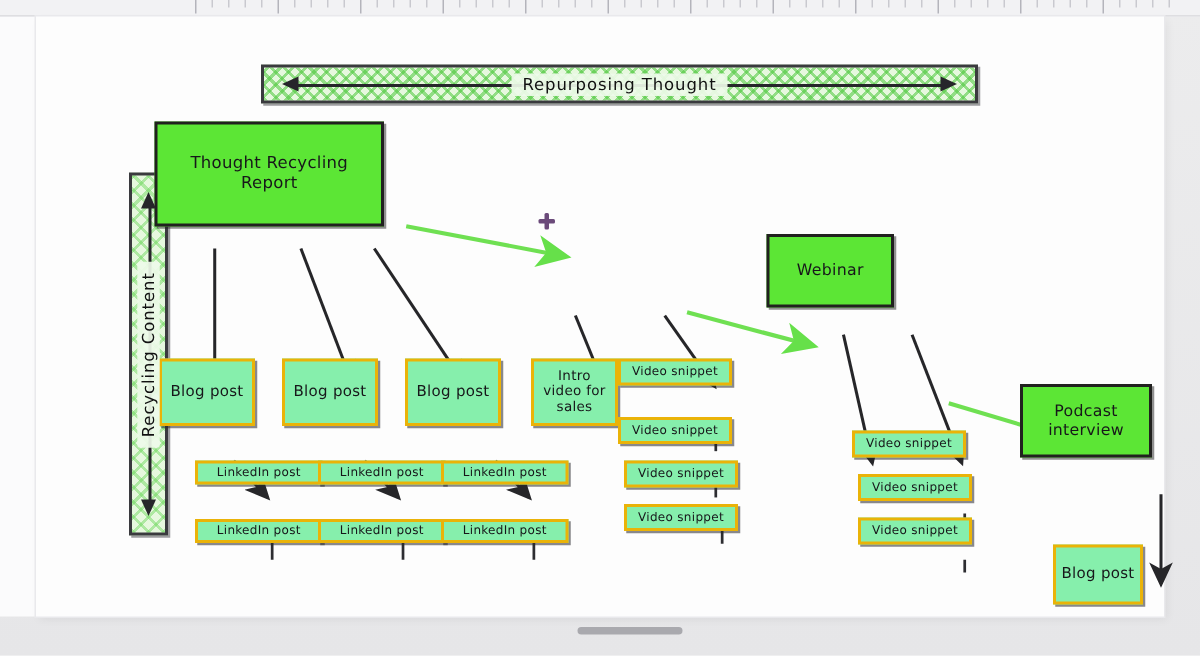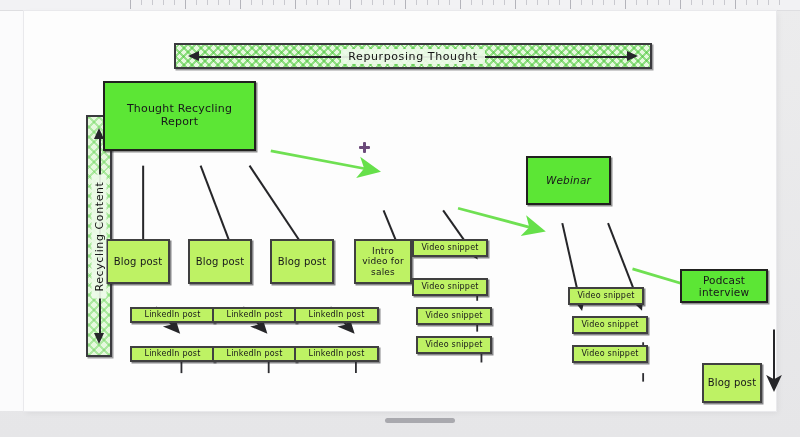--- a/index.html
+++ b/index.html
@@ -28,22 +28,22 @@
   .node{
     position:absolute;box-sizing:border-box;
     display:flex;align-items:center;justify-content:center;
     text-align:center;
     color:#17171a;
     font-family:"DejaVu Sans", sans-serif;
     line-height:1.18;
     letter-spacing:.2px;
   }
   .node.plain{
-    background:#bef264;
-    border:2px solid #404040;
+    background:#86efac;
+    border:2px solid #eab308;
     box-shadow:1.5px 1.5px 0 rgba(40,40,45,.55);
   }
   .node.green{
     background:#5ce635;
     border:2px solid #21211f;
     box-shadow:1.5px 1.5px 0 rgba(35,35,35,.5);
   }
   .node span{display:block;padding:0 3px;}
 
   
@@ -222,25 +222,25 @@
       <div class="bhead" style="top:11px;left:5.6px;border-left:5.5px solid transparent;border-right:5.5px solid transparent;border-bottom:11px solid #26262a;"></div>
       <div class="bhead" style="bottom:11px;left:5.6px;border-left:5.5px solid transparent;border-right:5.5px solid transparent;border-top:11px solid #26262a;"></div>
       <span class="banner-label">Recycling Content</span>
     </div>
 
     <div class="node green" style="left:79px;top:70px;width:153px;height:70px;font-size:11px;">
       <span>Thought Recycling Report</span>
     </div>
 
 
-    <div class="node green" style="left:502px;top:145px;width:85px;height:49px;font-size:10.5px;font-style:italic;">
+    <div class="node green" style="left:487px;top:145px;width:85px;height:49px;font-size:10.5px;">
       <span>Webinar</span>
     </div>
 
-    <div class="node green" style="left:656px;top:245px;width:88px;height:34px;font-size:10.5px;margin-top:13px;">
+    <div class="node green" style="left:656px;top:245px;width:88px;height:49px;font-size:10.5px;">
       <span>Podcast interview</span>
     </div>
 
     <div class="node plain" style="left:82px;top:228px;width:64px;height:45px;font-size:10px;">
       <span>Blog post</span>
     </div>
     <div class="node plain" style="left:164px;top:228px;width:64px;height:45px;font-size:10px;">
       <span>Blog post</span>
     </div>
     <div class="node plain" style="left:246px;top:228px;width:64px;height:45px;font-size:10px;">

